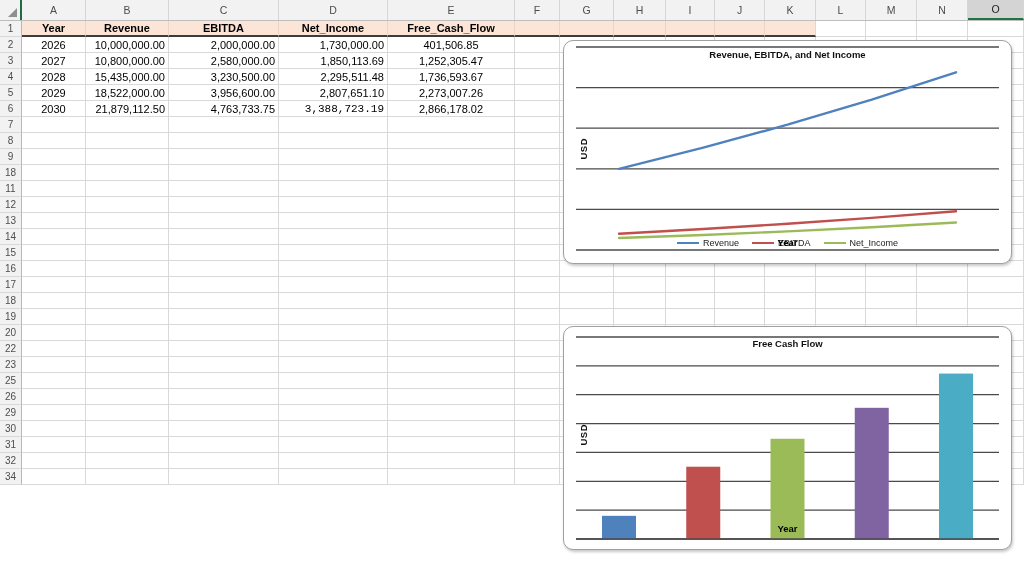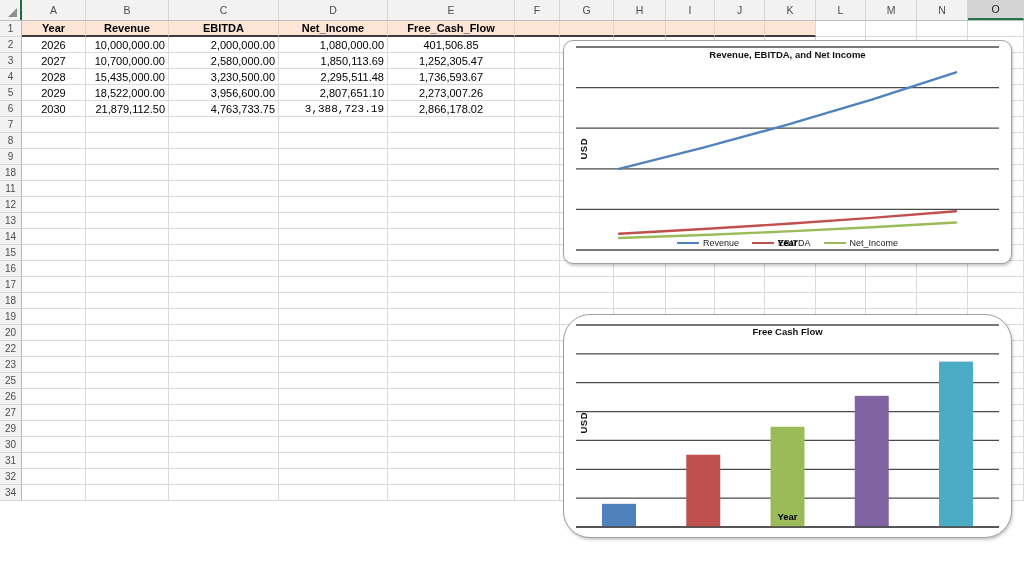--- a/index.html
+++ b/index.html
@@ -32,21 +32,21 @@
   .cell.al-c{justify-content:center;}
   .cell.al-r{justify-content:flex-end;padding-right:3px;}
   .cell.hdr{background:#fce4d6;font-weight:bold;justify-content:center;
       border-bottom:2px solid #3c3c3c;border-right-color:#ecd3c2;}
 
   
   .chartbox{position:absolute;left:563px;width:447px;height:222px;background:#fff;
       border:1px solid #a0a0a0;border-radius:10px;box-shadow:1px 2px 3px rgba(0,0,0,0.22);
       overflow:hidden;}
   #chart1{top:40px;}
-  #chart2{top:314px;border-radius:27px;}
+  #chart2{top:326px;}
   .chartbox svg{position:absolute;top:0;left:0;}
   .ctitle{position:absolute;left:50%;transform:translateX(-50%);font-weight:bold;
       font-size:9.5px;line-height:11px;color:#111;white-space:nowrap;}
   .ylab{position:absolute;left:14px;top:97px;font-weight:bold;font-size:9.5px;color:#111;
       writing-mode:vertical-rl;transform:rotate(180deg);letter-spacing:0.5px;}
   .legend{position:absolute;top:197px;left:0;right:0;display:flex;justify-content:center;
       align-items:center;gap:13px;font-size:9px;color:#222;}
   .litem{display:flex;align-items:center;gap:4px;}
   .lswatch{width:22px;height:2.5px;}
   .xlab{position:absolute;left:50%;transform:translateX(-50%);top:196px;font-weight:bold;
@@ -95,37 +95,37 @@
         <div class="cell" style="width: 50px;"></div>
         <div class="cell" style="width: 51px;"></div>
         <div class="cell" style="width: 51px;"></div>
         <div class="cell" style="width: 56px;"></div>
       </div>
       <div class="row">
         <div class="rh">2</div>
         <div class="cell al-c" style="width: 64px;">2026</div>
         <div class="cell al-r" style="width: 83px;">10,000,000.00</div>
         <div class="cell al-r" style="width: 110px;">2,000,000.00</div>
-        <div class="cell al-r" style="width: 109px;">1,080,000.00</div>
+        <div class="cell al-r" style="width: 109px;">1,730,000.00</div>
         <div class="cell al-c" style="width: 127px;">401,506.85</div>
         <div class="cell" style="width: 45px;"></div>
         <div class="cell" style="width: 54px;"></div>
         <div class="cell" style="width: 52px;"></div>
         <div class="cell" style="width: 49px;"></div>
         <div class="cell" style="width: 50px;"></div>
         <div class="cell" style="width: 51px;"></div>
         <div class="cell" style="width: 50px;"></div>
         <div class="cell" style="width: 51px;"></div>
         <div class="cell" style="width: 51px;"></div>
         <div class="cell" style="width: 56px;"></div>
       </div>
       <div class="row">
         <div class="rh">3</div>
         <div class="cell al-c" style="width: 64px;">2027</div>
-        <div class="cell al-r" style="width: 83px;">10,700,000.00</div>
+        <div class="cell al-r" style="width: 83px;">10,800,000.00</div>
         <div class="cell al-r" style="width: 110px;">2,580,000.00</div>
         <div class="cell al-r" style="width: 109px;">1,850,113.69</div>
         <div class="cell al-c" style="width: 127px;">1,252,305.47</div>
         <div class="cell" style="width: 45px;"></div>
         <div class="cell" style="width: 54px;"></div>
         <div class="cell" style="width: 52px;"></div>
         <div class="cell" style="width: 49px;"></div>
         <div class="cell" style="width: 50px;"></div>
         <div class="cell" style="width: 51px;"></div>
         <div class="cell" style="width: 50px;"></div>
@@ -488,38 +488,20 @@
         <div class="cell" style="width: 49px;"></div>
         <div class="cell" style="width: 50px;"></div>
         <div class="cell" style="width: 51px;"></div>
         <div class="cell" style="width: 50px;"></div>
         <div class="cell" style="width: 51px;"></div>
         <div class="cell" style="width: 51px;"></div>
         <div class="cell" style="width: 56px;"></div>
       </div>
       <div class="row">
         <div class="rh">26</div>
-        <div class="cell" style="width: 64px;"></div>
-        <div class="cell" style="width: 83px;"></div>
-        <div class="cell" style="width: 110px;"></div>
-        <div class="cell" style="width: 109px;"></div>
-        <div class="cell" style="width: 127px;"></div>
-        <div class="cell" style="width: 45px;"></div>
-        <div class="cell" style="width: 54px;"></div>
-        <div class="cell" style="width: 52px;"></div>
-        <div class="cell" style="width: 49px;"></div>
-        <div class="cell" style="width: 50px;"></div>
-        <div class="cell" style="width: 51px;"></div>
-        <div class="cell" style="width: 50px;"></div>
-        <div class="cell" style="width: 51px;"></div>
-        <div class="cell" style="width: 51px;"></div>
-        <div class="cell" style="width: 56px;"></div>
-      </div>
-      <div class="row">
-        <div class="rh">27</div>
         <div class="cell" style="width: 64px;"></div>
         <div class="cell" style="width: 83px;"></div>
         <div class="cell" style="width: 110px;"></div>
         <div class="cell" style="width: 109px;"></div>
         <div class="cell" style="width: 127px;"></div>
         <div class="cell" style="width: 45px;"></div>
         <div class="cell" style="width: 54px;"></div>
         <div class="cell" style="width: 52px;"></div>
         <div class="cell" style="width: 49px;"></div>
         <div class="cell" style="width: 50px;"></div>

